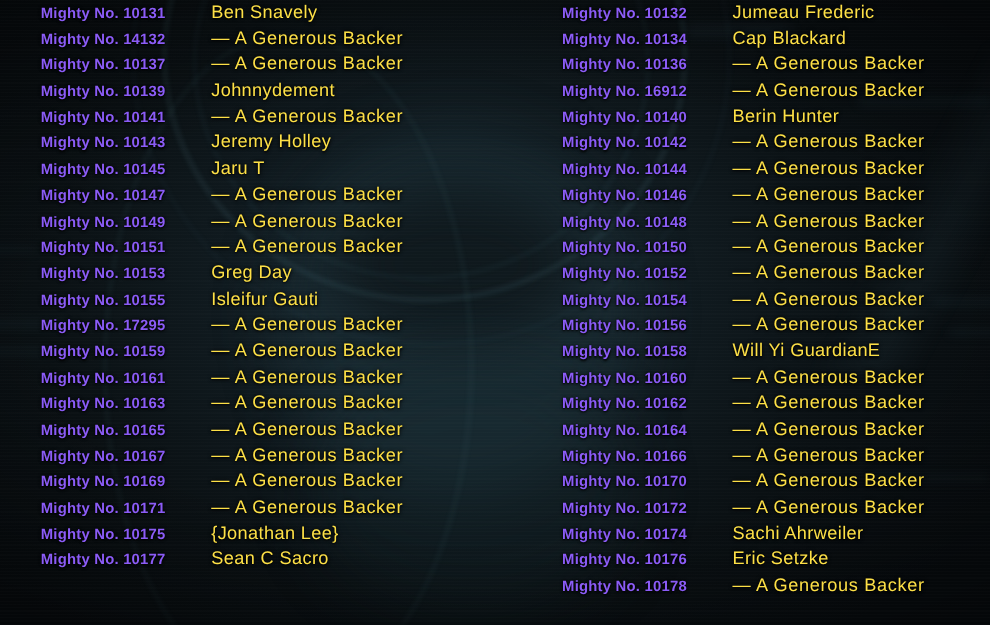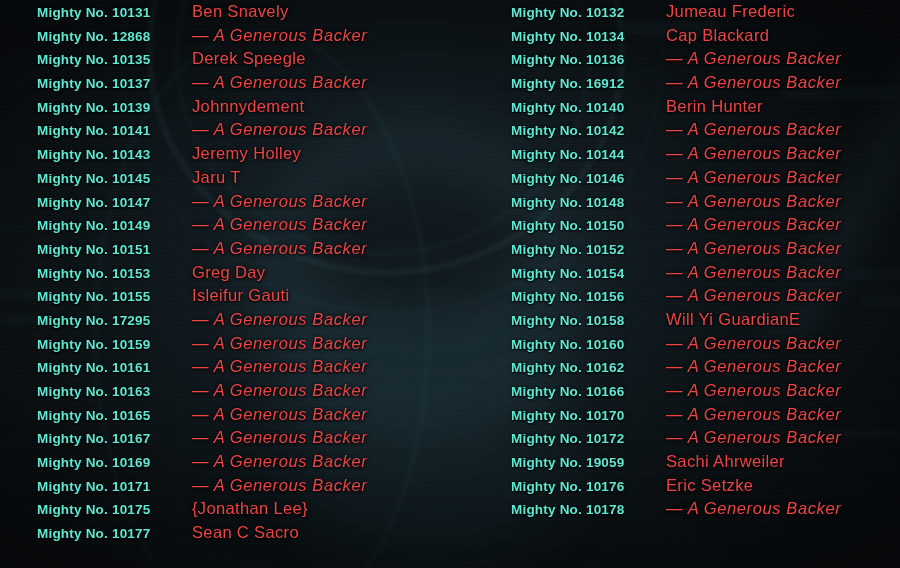--- a/index.html
+++ b/index.html
@@ -142,36 +142,35 @@
     white-space: nowrap;
     display: block;
   }
 
   .mighty-no {
     display: inline-block;
     width: 155px;
     font-size: 13.5px;
     font-weight: bold;
     letter-spacing: 0.2px;
-    color: #5eead4;
+    color: #8b5cf6;
     text-shadow: 0 0 3px rgba(0,0,0,0.95), 0 1px 2px rgba(0,0,0,0.9);
   }
 
   .backer-name {
     display: inline-block;
     font-size: 16.5px;
     font-weight: normal;
     letter-spacing: 0.35px;
-    color: #ef4444;
+    color: #fde047;
     text-shadow: 0 0 4px rgba(0,0,0,0.95), 0 1px 2px rgba(0,0,0,0.85);
   }
 
   .backer-name.anon {
     letter-spacing: 0.6px;
-    font-style: italic;
   }
 </style>
 </head>
 <body>
 
 <div id="screen">
 
   <div class="bg-layer bg-base"></div>
   <div class="bg-layer">
     <div class="bg-blob blob-center"></div>
@@ -190,22 +189,21 @@
     <div class="bg-streak streak-t1"></div>
     <div class="bg-streak streak-b1"></div>
     <div class="bg-streak streak-b2"></div>
   </div>
   <div class="bg-layer bg-vignette"></div>
   <div class="bg-layer bg-scan"></div>
 
   <div class="credits">
     <div class="column col-left" id="col-left">
         <div class="credit-row"><span class="mighty-no">Mighty No. 10131</span><span class="backer-name">Ben Snavely</span></div>
-        <div class="credit-row"><span class="mighty-no">Mighty No. 12868</span><span class="backer-name anon">— A Generous Backer</span></div>
-        <div class="credit-row"><span class="mighty-no">Mighty No. 10135</span><span class="backer-name">Derek Speegle</span></div>
+        <div class="credit-row"><span class="mighty-no">Mighty No. 14132</span><span class="backer-name anon">— A Generous Backer</span></div>
         <div class="credit-row"><span class="mighty-no">Mighty No. 10137</span><span class="backer-name anon">— A Generous Backer</span></div>
         <div class="credit-row"><span class="mighty-no">Mighty No. 10139</span><span class="backer-name">Johnnydement</span></div>
         <div class="credit-row"><span class="mighty-no">Mighty No. 10141</span><span class="backer-name anon">— A Generous Backer</span></div>
         <div class="credit-row"><span class="mighty-no">Mighty No. 10143</span><span class="backer-name">Jeremy Holley</span></div>
         <div class="credit-row"><span class="mighty-no">Mighty No. 10145</span><span class="backer-name">Jaru T</span></div>
         <div class="credit-row"><span class="mighty-no">Mighty No. 10147</span><span class="backer-name anon">— A Generous Backer</span></div>
         <div class="credit-row"><span class="mighty-no">Mighty No. 10149</span><span class="backer-name anon">— A Generous Backer</span></div>
         <div class="credit-row"><span class="mighty-no">Mighty No. 10151</span><span class="backer-name anon">— A Generous Backer</span></div>
         <div class="credit-row"><span class="mighty-no">Mighty No. 10153</span><span class="backer-name">Greg Day</span></div>
         <div class="credit-row"><span class="mighty-no">Mighty No. 10155</span><span class="backer-name">Isleifur Gauti</span></div>
@@ -230,22 +228,23 @@
         <div class="credit-row"><span class="mighty-no">Mighty No. 10144</span><span class="backer-name anon">— A Generous Backer</span></div>
         <div class="credit-row"><span class="mighty-no">Mighty No. 10146</span><span class="backer-name anon">— A Generous Backer</span></div>
         <div class="credit-row"><span class="mighty-no">Mighty No. 10148</span><span class="backer-name anon">— A Generous Backer</span></div>
         <div class="credit-row"><span class="mighty-no">Mighty No. 10150</span><span class="backer-name anon">— A Generous Backer</span></div>
         <div class="credit-row"><span class="mighty-no">Mighty No. 10152</span><span class="backer-name anon">— A Generous Backer</span></div>
         <div class="credit-row"><span class="mighty-no">Mighty No. 10154</span><span class="backer-name anon">— A Generous Backer</span></div>
         <div class="credit-row"><span class="mighty-no">Mighty No. 10156</span><span class="backer-name anon">— A Generous Backer</span></div>
         <div class="credit-row"><span class="mighty-no">Mighty No. 10158</span><span class="backer-name">Will Yi GuardianE</span></div>
         <div class="credit-row"><span class="mighty-no">Mighty No. 10160</span><span class="backer-name anon">— A Generous Backer</span></div>
         <div class="credit-row"><span class="mighty-no">Mighty No. 10162</span><span class="backer-name anon">— A Generous Backer</span></div>
+        <div class="credit-row"><span class="mighty-no">Mighty No. 10164</span><span class="backer-name anon">— A Generous Backer</span></div>
         <div class="credit-row"><span class="mighty-no">Mighty No. 10166</span><span class="backer-name anon">— A Generous Backer</span></div>
         <div class="credit-row"><span class="mighty-no">Mighty No. 10170</span><span class="backer-name anon">— A Generous Backer</span></div>
         <div class="credit-row"><span class="mighty-no">Mighty No. 10172</span><span class="backer-name anon">— A Generous Backer</span></div>
-        <div class="credit-row"><span class="mighty-no">Mighty No. 19059</span><span class="backer-name">Sachi Ahrweiler</span></div>
+        <div class="credit-row"><span class="mighty-no">Mighty No. 10174</span><span class="backer-name">Sachi Ahrweiler</span></div>
         <div class="credit-row"><span class="mighty-no">Mighty No. 10176</span><span class="backer-name">Eric Setzke</span></div>
         <div class="credit-row"><span class="mighty-no">Mighty No. 10178</span><span class="backer-name anon">— A Generous Backer</span></div>
       </div>
   </div>
 
 </div>
 
 </body></html>

